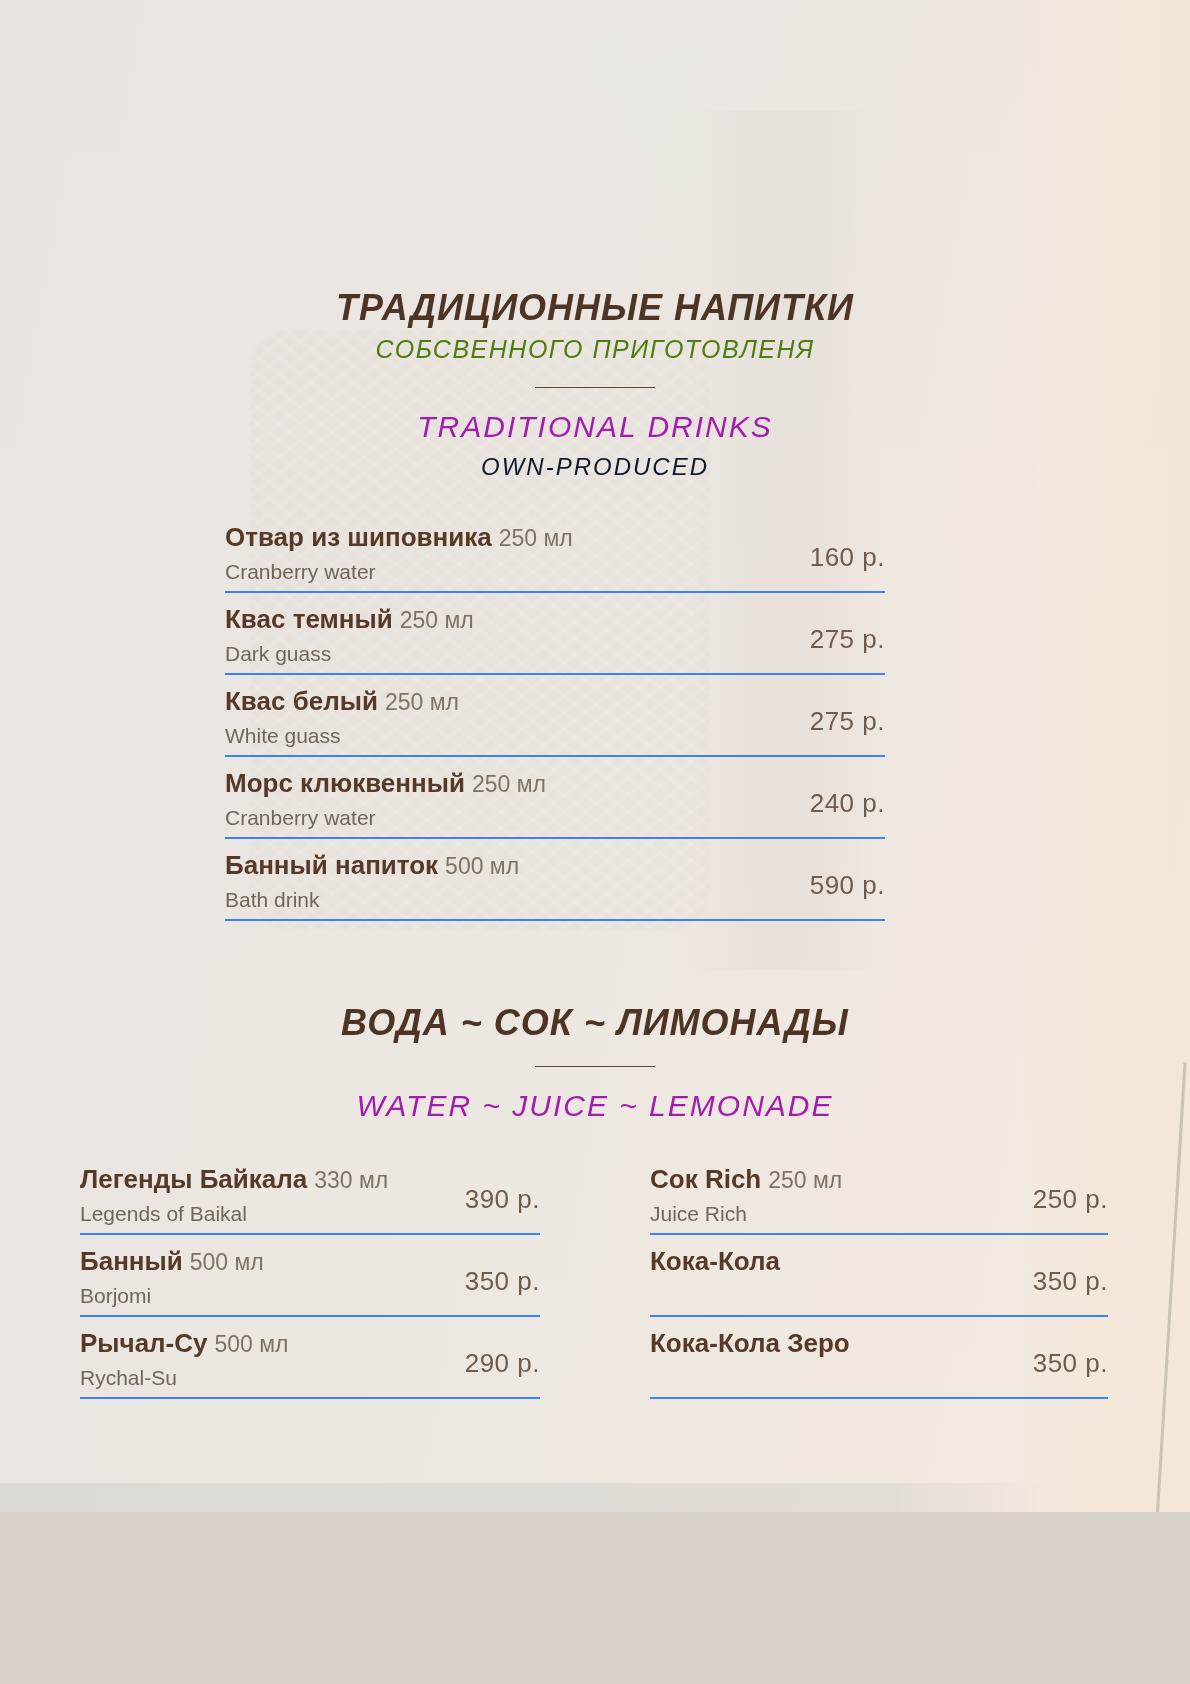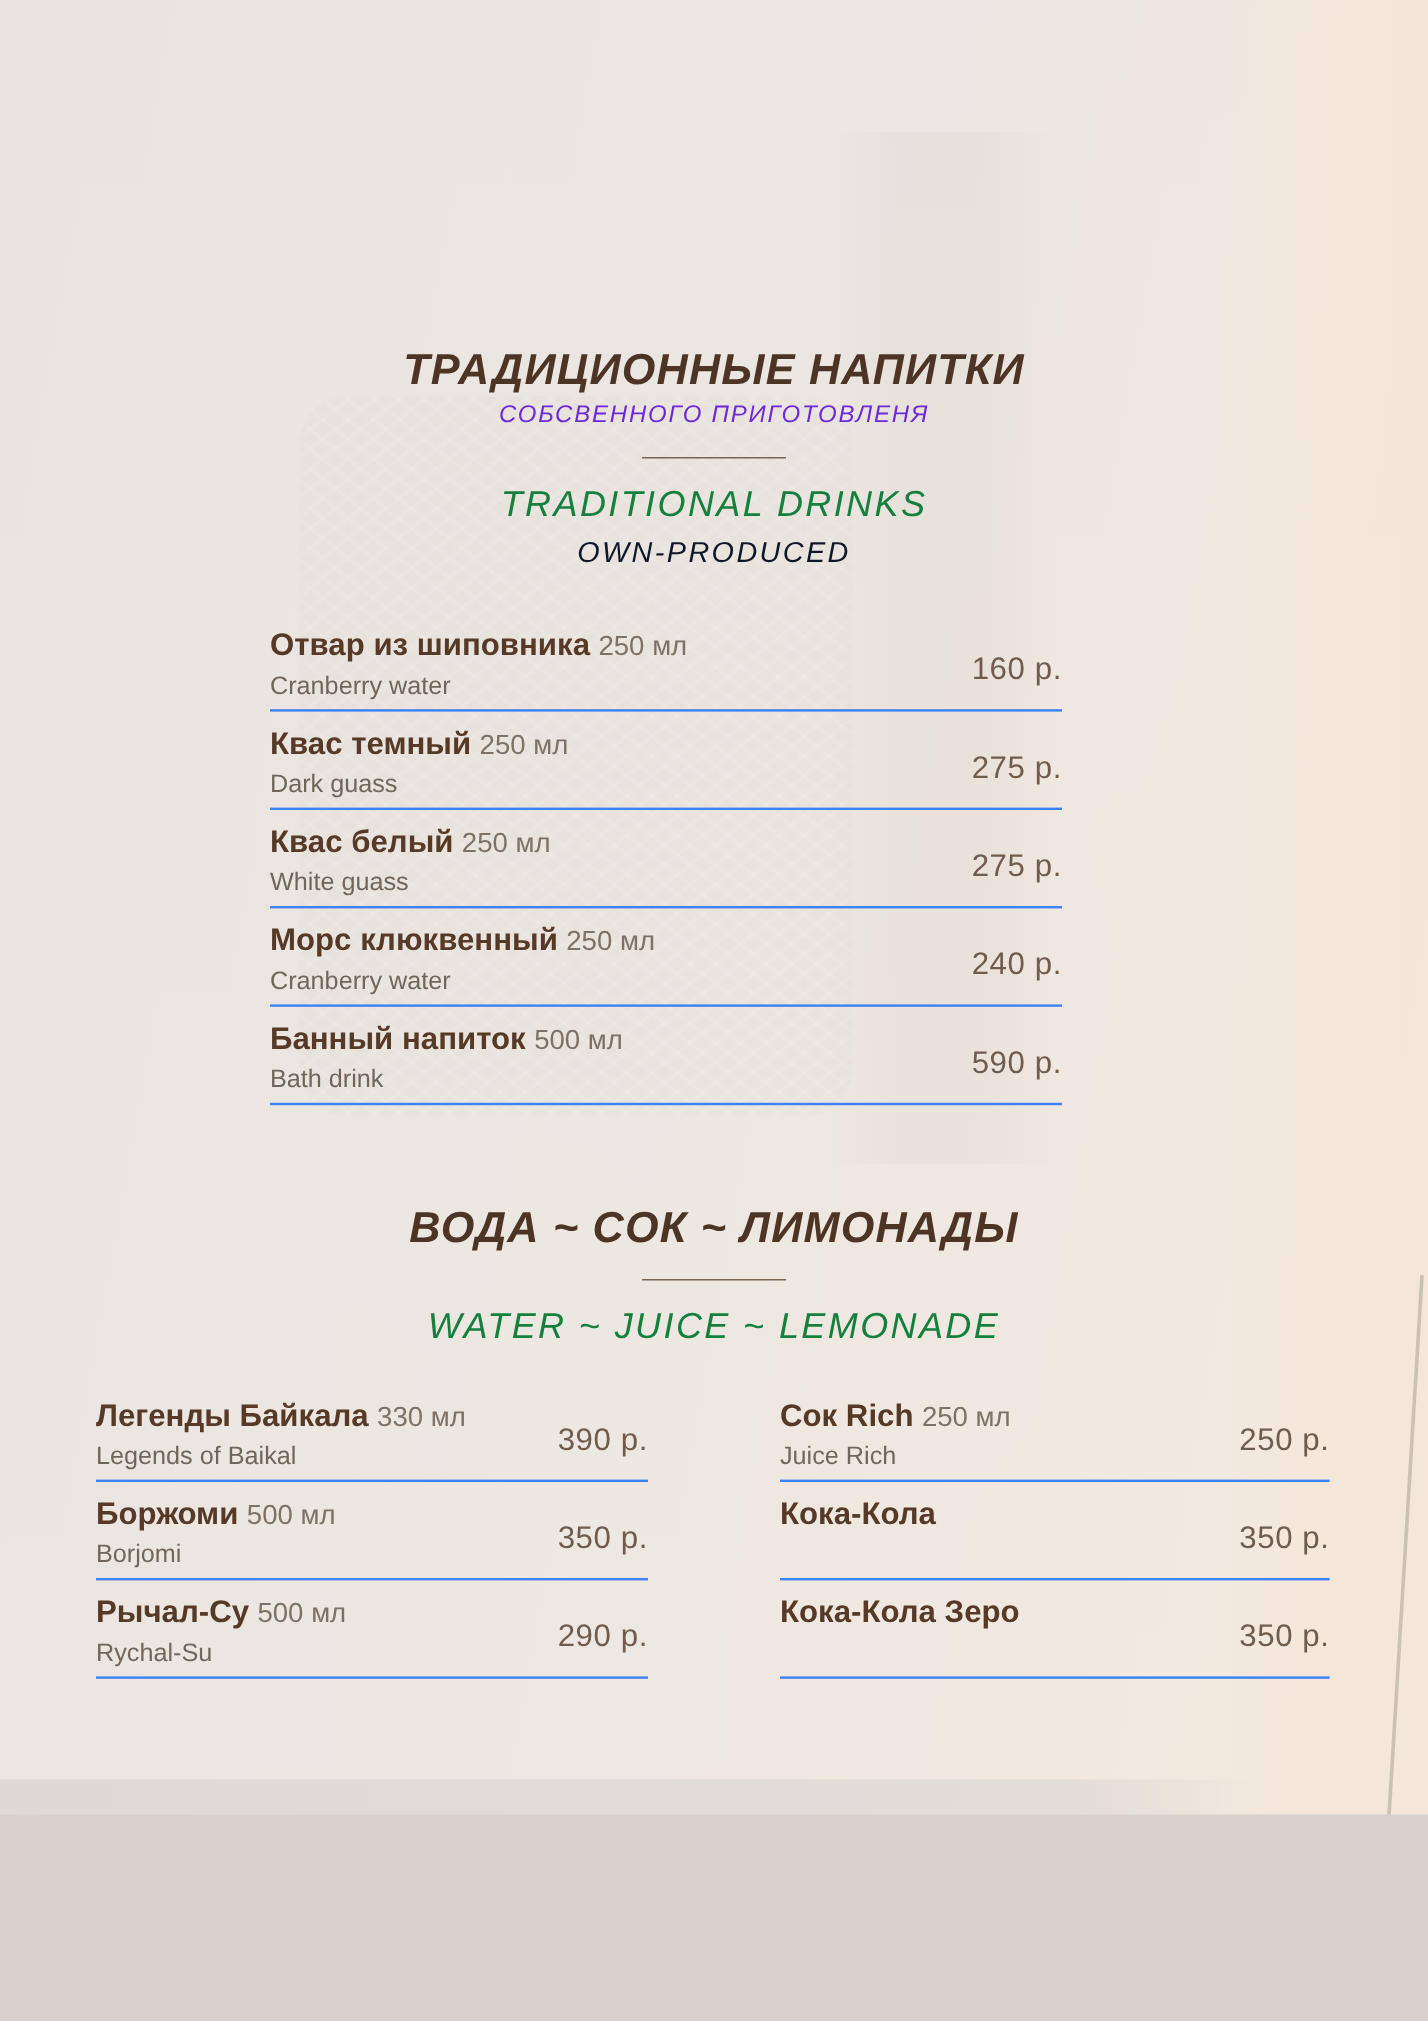--- a/index.html
+++ b/index.html
@@ -50,27 +50,27 @@
     background:rgba(152,148,140,.45);
     transform:rotate(3.5deg);
   }
   
   .sec-header{position:absolute;left:0;width:100%;text-align:center;font-style:italic;}
   .hdr-title-ru{
     margin:0;font-size:36px;line-height:1.1;font-weight:700;font-style:italic;
     color:#4e3424;letter-spacing:1px;
   }
   .hdr-sub-ru{
-    margin-top:7px;font-size:20px;font-weight:400;color:#6d28d9;letter-spacing:1.5px;
+    margin-top:7px;font-size:25px;font-weight:400;color:#4d7c0f;letter-spacing:1.5px;
   }
   .hdr-divider{
     width:120px;height:0;border-top:1.5px solid #5d4733;margin:23px auto 0;
   }
   .hdr-title-en{
-    margin-top:22px;font-size:30px;color:#15803d;letter-spacing:2px;
+    margin-top:22px;font-size:30px;color:#a21caf;letter-spacing:2px;
   }
   .hdr-sub-en{
     margin-top:9px;font-size:24px;color:#0f172a;letter-spacing:2px;
   }
   .sec1-header{top:288px;}
   .sec2-header{top:1003px;}
   
   .list{position:absolute;}
   .list-1{left:225px;top:511px;width:660px;}
   .list-2-left{left:80px;top:1153px;width:460px;}
@@ -145,21 +145,21 @@
     <div class="hdr-title-en">WATER ~ JUICE ~ LEMONADE</div>
   </header>
 
   <section class="list list-2-left">
     <div class="row">
       <div class="nameline"><span class="nm">Легенды Байкала</span><span class="vol">330 мл</span></div>
       <div class="subname">Legends of Baikal</div>
       <div class="price">390 р.</div>
     </div>
     <div class="row">
-      <div class="nameline"><span class="nm">Боржоми</span><span class="vol">500 мл</span></div>
+      <div class="nameline"><span class="nm">Банный</span><span class="vol">500 мл</span></div>
       <div class="subname">Borjomi</div>
       <div class="price">350 р.</div>
     </div>
     <div class="row">
       <div class="nameline"><span class="nm">Рычал-Су</span><span class="vol">500 мл</span></div>
       <div class="subname">Rychal-Su</div>
       <div class="price">290 р.</div>
     </div>
   </section>
 

